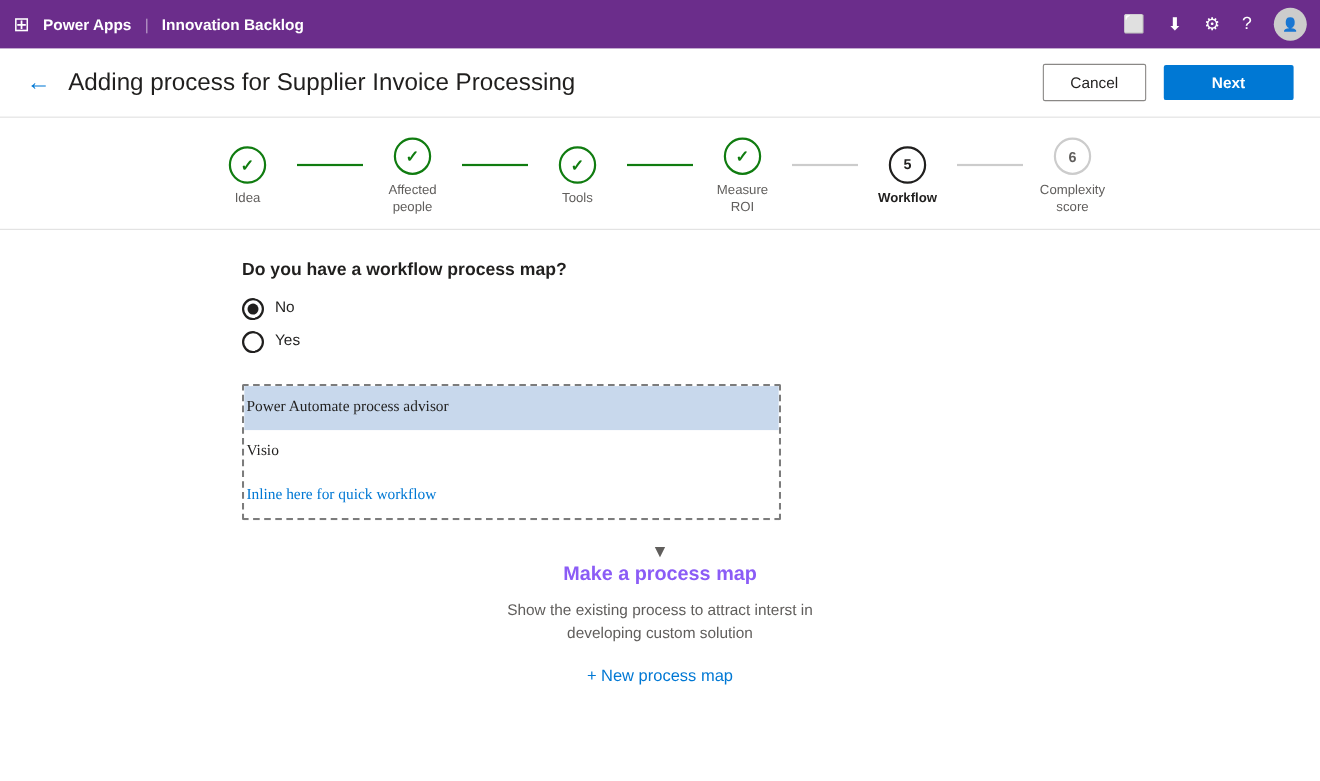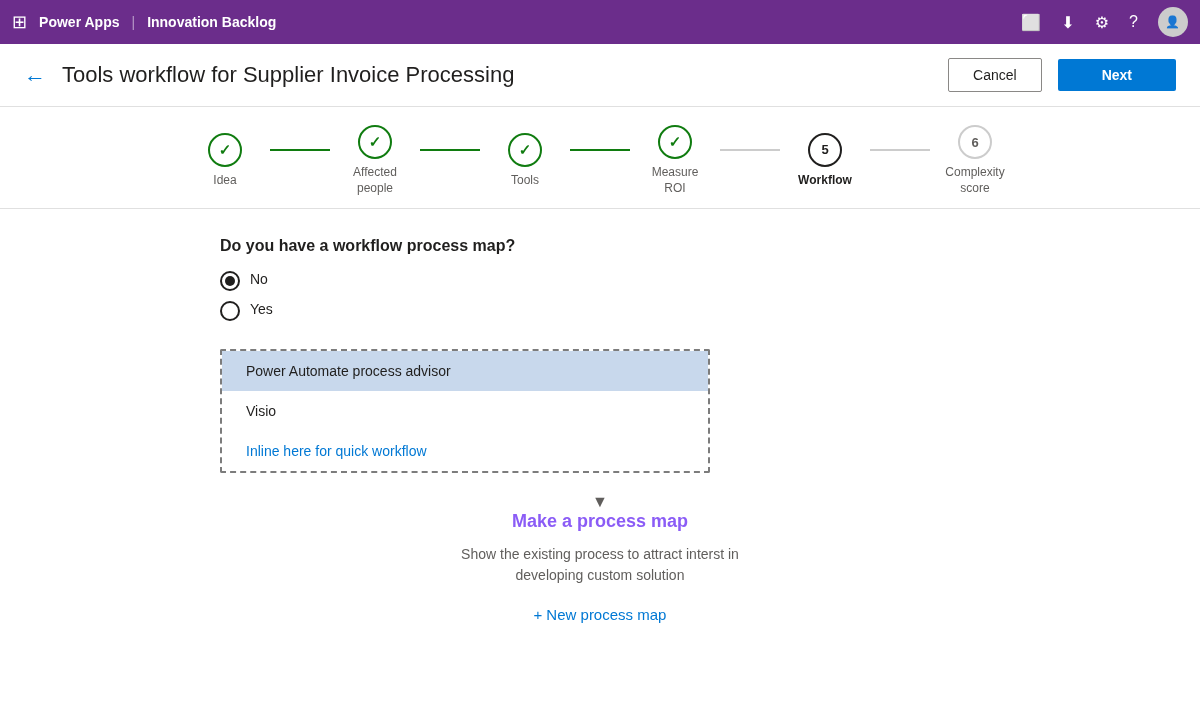--- a/index.html
+++ b/index.html
@@ -121,24 +121,25 @@
 
     
     .dropdown-container {
       border: 2px dashed #7c7c7c;
       border-radius: 2px;
       width: 490px;
       overflow: hidden;
       margin-bottom: 24px;
     }
     .dropdown-item {
-      padding: 12px 24px;
+      padding: 12px 2px;
       font-size: 14px;
       color: #201f1e;
       cursor: pointer;
+      font-family: Liberation Serif, serif;
     }
     .dropdown-item.selected {
       background: #c8d8ec;
       font-weight: 500;
     }
     .dropdown-item.inline-link { color: #0078d4; }
 
     .dropdown-arrow {
       display: flex; justify-content: center; margin-top: -4px;
     }
@@ -164,21 +165,21 @@
   <span class="topbar-spacer"></span>
   <span class="topbar-icon">⬜</span>
   <span class="topbar-icon">⬇</span>
   <span class="topbar-icon">⚙</span>
   <span class="topbar-icon">?</span>
   <div class="topbar-avatar">👤</div>
 </div>
 
 <div class="header">
   <a class="back-btn">←</a>
-  <span class="page-title">Tools workflow for Supplier Invoice Processing</span>
+  <span class="page-title">Adding process for Supplier Invoice Processing</span>
   <button class="btn-cancel">Cancel</button>
   <button class="btn-next">Next</button>
 </div>
 
 <div class="stepper">
 
   <div class="step">
     <div class="step-circle completed">
       <span class="checkmark">✓</span>
     </div>

